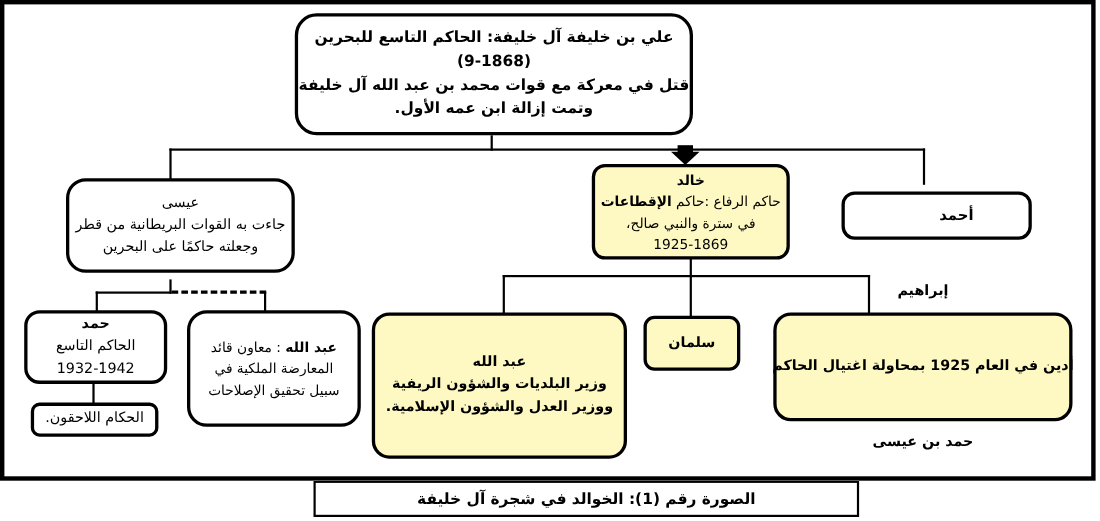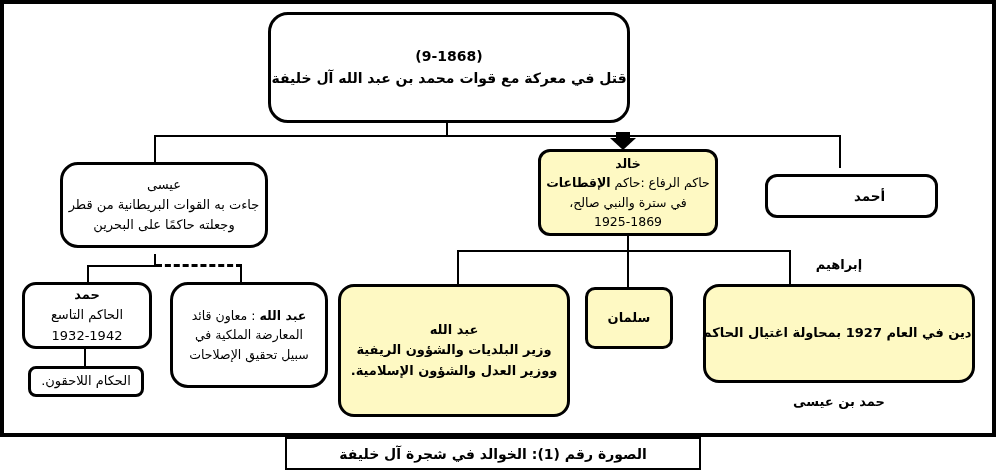--- a/index.html
+++ b/index.html
@@ -10,34 +10,34 @@
   .box{position:absolute;box-sizing:border-box;border:3px solid #000;background:#fff;
        border-radius:16px;display:flex;flex-direction:column;align-items:center;
        justify-content:center;text-align:center;direction:rtl;line-height:1.55;}
   .box.gray{background:#fef9c3;}
   .line{white-space:nowrap;}
   .b{font-weight:700;}
   .conn{position:absolute;background:#000;}
   .dash{position:absolute;height:0;border-top:3px dashed #000;background:none;}
   .tri{position:absolute;width:0;height:0;border-left:13px solid transparent;
        border-right:13px solid transparent;border-top:12px solid #000;}
-  #caption-box{position:absolute;left:285px;top:437px;width:416px;height:33px;
+  #caption-box{position:absolute;left:285px;top:437px;width:496px;height:33px;
        border:2px solid #000;box-sizing:border-box;background:#fff;display:flex;
        align-items:center;justify-content:center;direction:rtl;font-weight:700;font-size:14px;}
   
   #node-ali{left:268px;top:12px;width:362px;height:111px;font-size:14px;font-weight:700;border-radius:20px;}
   #node-isa{left:60px;top:162px;width:208px;height:86px;font-size:13px;border-radius:18px;}
   #node-khalid{left:538px;top:149px;width:180px;height:87px;font-size:12.5px;border-radius:12px;}
   #node-ahmed{left:765px;top:174px;width:173px;height:44px;font-size:13.5px;font-weight:700;border-radius:12px;padding-left:36px;}
   #node-hamad{left:22px;top:282px;width:130px;height:67px;font-size:13px;border-radius:14px;}
   #node-later-rulers{left:28px;top:366px;width:116px;height:31px;font-size:13px;border-radius:8px;}
   #node-abdullah-advisor{left:170px;top:282px;width:158px;height:106px;font-size:12.5px;border-radius:18px;
        white-space:normal;padding:20px 8px;}
   #node-abdullah-minister{left:338px;top:284px;width:232px;height:133px;font-size:13px;font-weight:700;border-radius:16px;}
-  #node-salman{left:585px;top:287px;width:88px;height:62px;font-size:13px;font-weight:700;border-radius:10px;}
+  #node-salman{left:585px;top:287px;width:88px;height:50px;font-size:13px;font-weight:700;border-radius:10px;}
   #node-ibrahim{left:703px;top:284px;width:272px;height:99px;font-size:13px;font-weight:700;border-radius:16px;gap:48px;}
 </style>
 </head>
 <body>
 
 <div id="stage">
   <div id="frame"></div>
 
   <div class="conn" style="left:446px;top:123px;width:2px;height:14px;"></div>
   <div class="conn" style="left:154px;top:135px;width:687px;height:2px;"></div>
@@ -53,22 +53,24 @@
   <div class="conn" style="left:240px;top:265px;width:2px;height:18px;"></div>
   <div class="conn" style="left:84px;top:348px;width:2px;height:19px;"></div>
 
   <div class="conn" style="left:627px;top:235px;width:2px;height:17px;"></div>
   <div class="conn" style="left:457px;top:250px;width:334px;height:2px;"></div>
   <div class="conn" style="left:457px;top:250px;width:2px;height:35px;"></div>
   <div class="conn" style="left:627px;top:250px;width:2px;height:38px;"></div>
   <div class="conn" style="left:789px;top:250px;width:2px;height:35px;"></div>
 
   <div class="box" id="node-ali">
+    <div class="line">علي بن خليفة آل خليفة: الحاكم التاسع للبحرين</div>
     <div class="line" dir="ltr">(9-1868)</div>
     <div class="line">قتل في معركة مع قوات محمد بن عبد الله آل خليفة</div>
+    <div class="line">وتمت إزالة ابن عمه  الأول.</div>
   </div>
 
   <div class="box" id="node-isa">
     <div class="line">عيسى</div>
     <div class="line">جاءت به القوات البريطانية من قطر</div>
     <div class="line">وجعلته حاكمًا على البحرين</div>
   </div>
 
   <div class="box gray" id="node-khalid">
     <div class="line b">خالد</div>
@@ -104,20 +106,20 @@
     <div class="line">وزير البلديات والشؤون الريفية</div>
     <div class="line">ووزير العدل والشؤون الإسلامية.</div>
   </div>
 
   <div class="box gray" id="node-salman">
     <div class="line">سلمان</div>
   </div>
 
   <div class="box gray" id="node-ibrahim">
     <div class="line">إبراهيم</div>
-    <div class="line">أدين في العام 1927 بمحاولة اغتيال الحاكم</div>
+    <div class="line">أدين في العام 1925 بمحاولة اغتيال الحاكم</div>
     <div class="line">حمد بن عيسى</div>
   </div>
 
   <div id="caption-box">
     <span>الصورة رقم (1): الخوالد في شجرة آل خليفة</span>
   </div>
 </div>
 
 </body></html>

